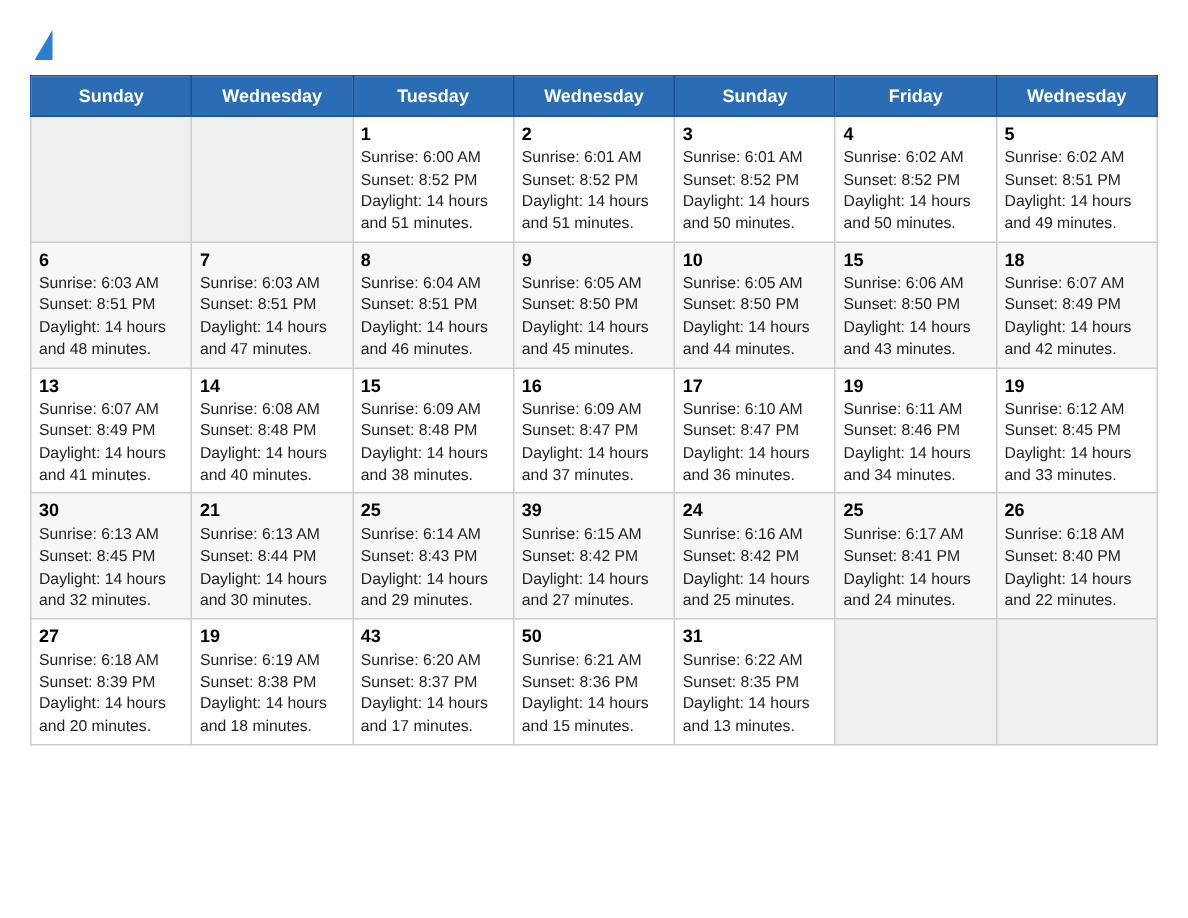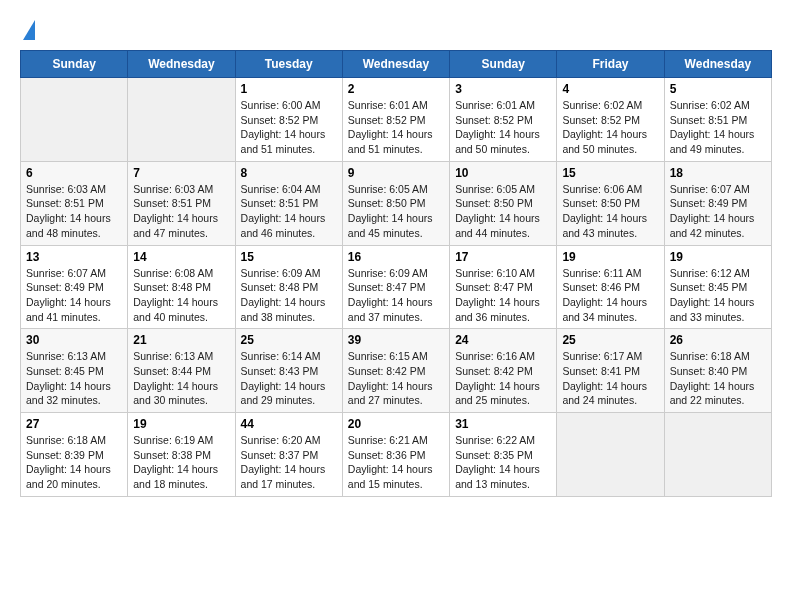--- a/index.html
+++ b/index.html
@@ -244,25 +244,25 @@
       <tr>
         <td>
           <span class="day-number">27</span>
           <div class="day-info">Sunrise: 6:18 AM<br>Sunset: 8:39 PM<br>Daylight: 14 hours and 20 minutes.</div>
         </td>
         <td>
           <span class="day-number">19</span>
           <div class="day-info">Sunrise: 6:19 AM<br>Sunset: 8:38 PM<br>Daylight: 14 hours and 18 minutes.</div>
         </td>
         <td>
-          <span class="day-number">44</span>
+          <span class="day-number">43</span>
           <div class="day-info">Sunrise: 6:20 AM<br>Sunset: 8:37 PM<br>Daylight: 14 hours and 17 minutes.</div>
         </td>
         <td>
-          <span class="day-number">20</span>
+          <span class="day-number">50</span>
           <div class="day-info">Sunrise: 6:21 AM<br>Sunset: 8:36 PM<br>Daylight: 14 hours and 15 minutes.</div>
         </td>
         <td>
           <span class="day-number">31</span>
           <div class="day-info">Sunrise: 6:22 AM<br>Sunset: 8:35 PM<br>Daylight: 14 hours and 13 minutes.</div>
         </td>
         <td class="empty-cell"></td>
         <td class="empty-cell"></td>
       </tr>
     </tbody>

